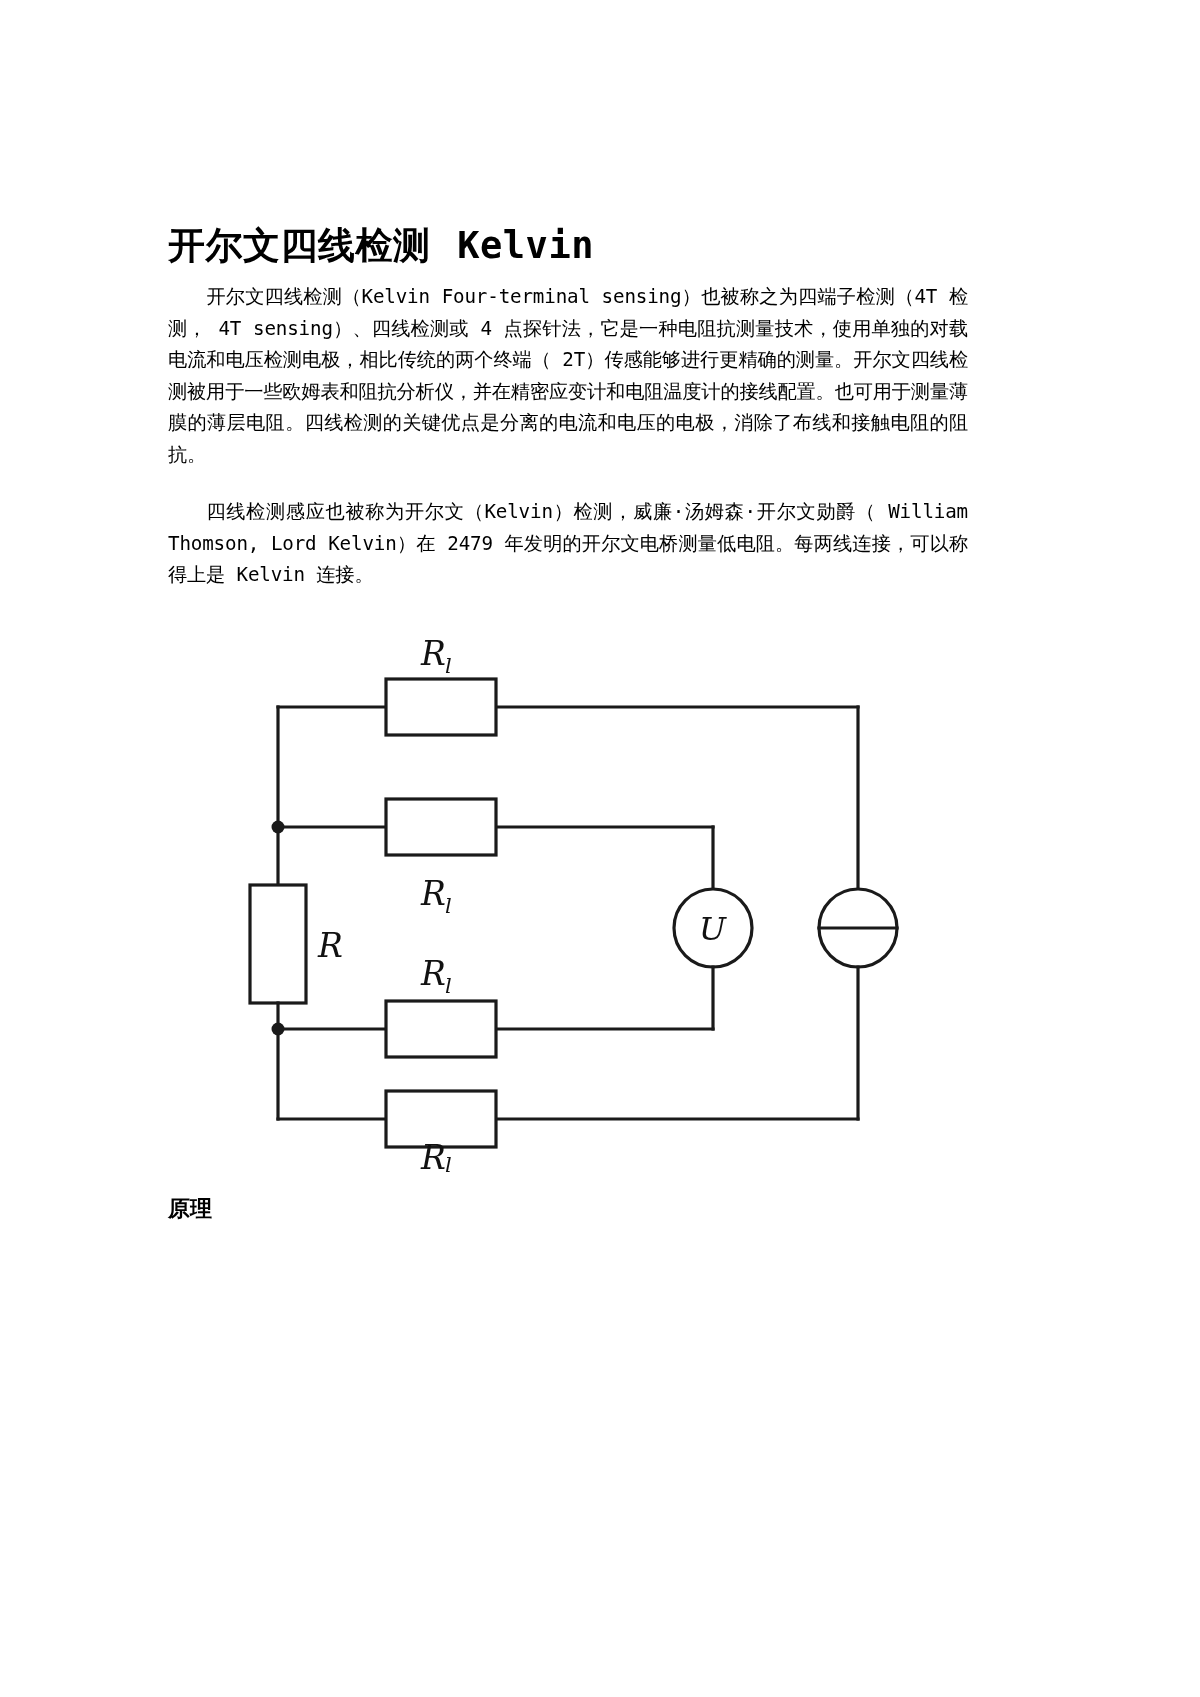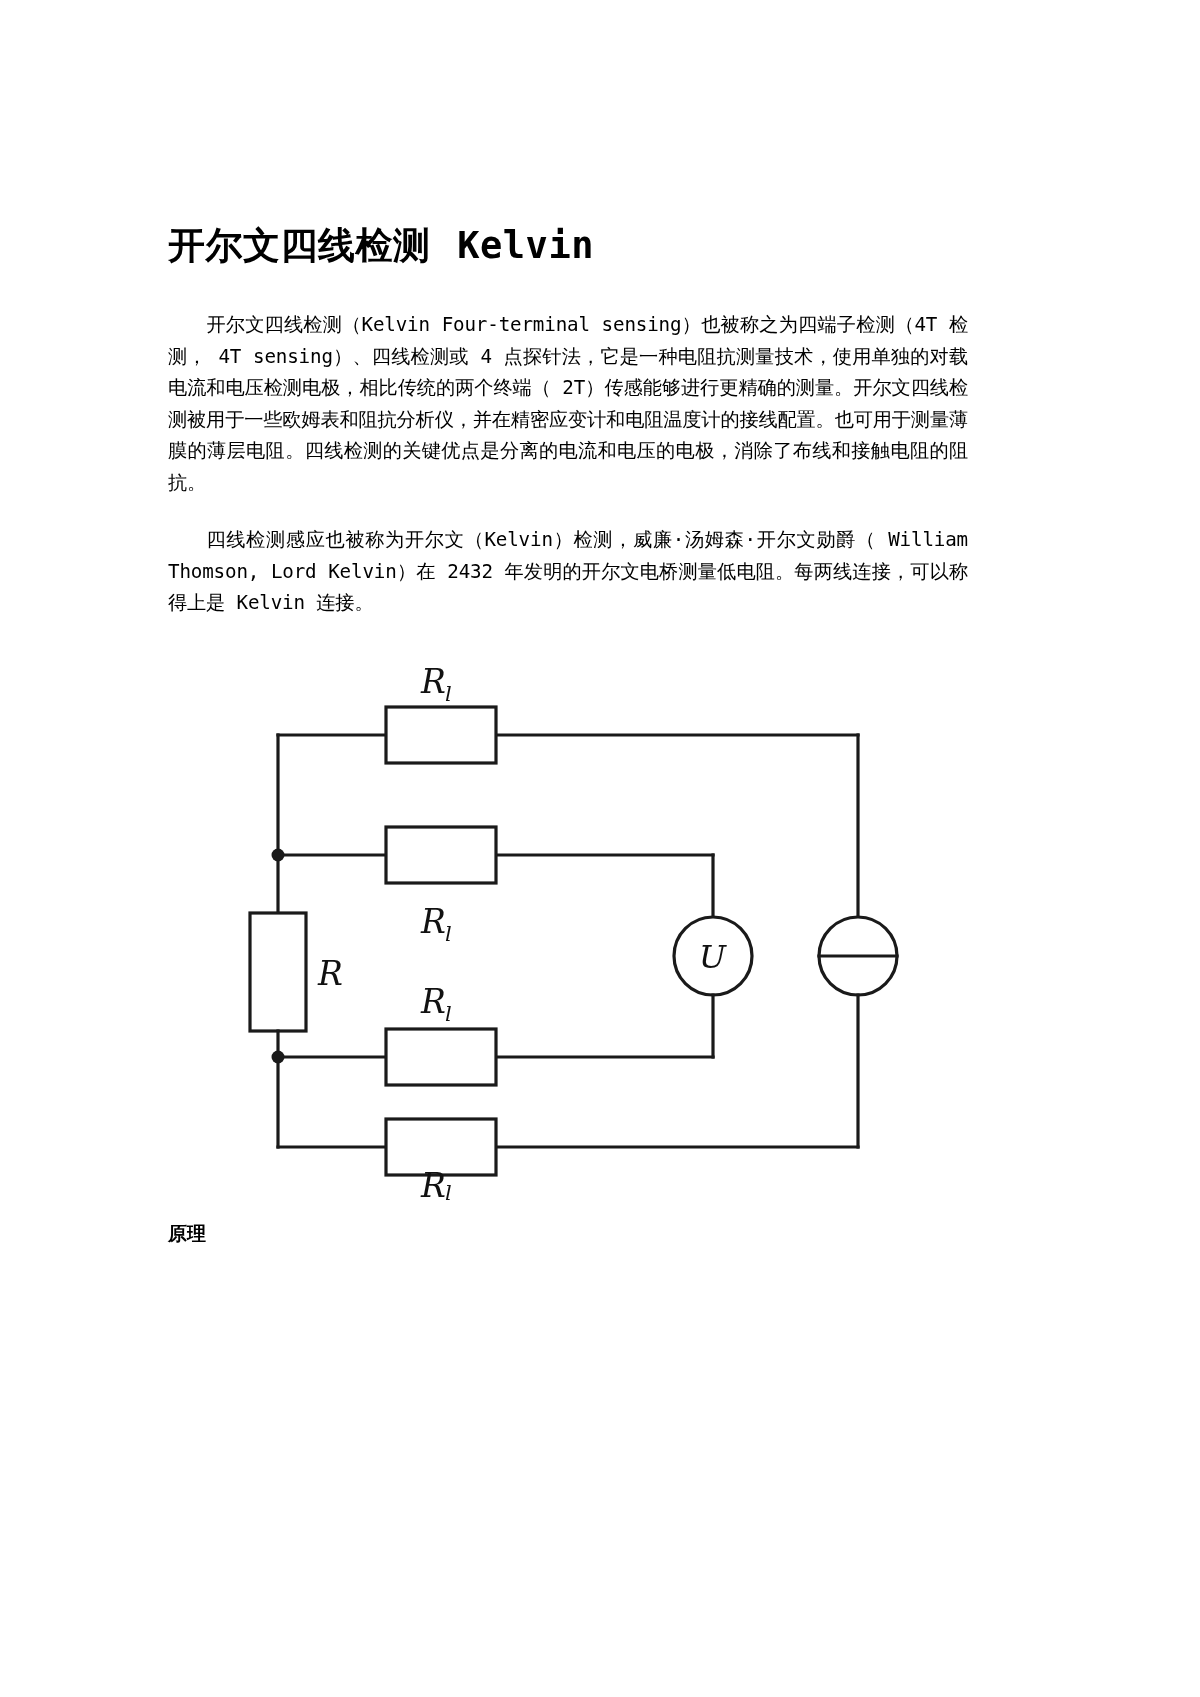--- a/index.html
+++ b/index.html
@@ -49,27 +49,27 @@
   .para {
     font-family: "DejaVu Sans Mono", "Liberation Mono", monospace;
     font-size: 19.2px;
     line-height: 31.5px;
     text-align: justify;
     text-justify: inter-ideograph;
     text-indent: 2em;
     margin: 0;
     letter-spacing: -0.15px;
   }
-  #para-intro { margin-top: 40px; }
+  #para-intro { margin-top: 12px; }
   #para-history { margin-top: 26px; }
 
   .section-heading {
-    font-family: Liberation Mono, monospace;
+    font-family: Liberation Serif, serif;
     font-weight: bold;
-    font-size: 19px;
+    font-size: 22px;
     margin: 0;
     line-height: 1.2;
   }
 
   .sub { font-size: 0.62em; vertical-align: -0.22em; letter-spacing: 0; }
 
   
   .figure {
     position: relative;
     width: 800px;
@@ -88,21 +88,21 @@
 
 <div class="page">
   <div class="content">
 
     <h1 class="doc-title">
       <span class="t-line">开尔文四线检测 Kelvin</span>
     </h1>
 
     <p class="para" id="para-intro">开尔文四线检测（Kelvin Four-terminal sensing）也被称之为四端子检测（4T 检测， 4T sensing）、四线检测或 4 点探针法，它是一种电阻抗测量技术，使用单独的对载电流和电压检测电极，相比传统的两个终端（ 2T）传感能够进行更精确的测量。开尔文四线检测被用于一些欧姆表和阻抗分析仪，并在精密应变计和电阻温度计的接线配置。也可用于测量薄膜的薄层电阻。四线检测的关键优点是分离的电流和电压的电极，消除了布线和接触电阻的阻抗。</p>
 
-    <p class="para" id="para-history">四线检测感应也被称为开尔文（Kelvin）检测，威廉·汤姆森·开尔文勋爵（ William Thomson, Lord Kelvin）在 2432 年发明的开尔文电桥测量低电阻。每两线连接，可以称得上是 Kelvin 连接。</p>
+    <p class="para" id="para-history">四线检测感应也被称为开尔文（Kelvin）检测，威廉·汤姆森·开尔文勋爵（ William Thomson, Lord Kelvin）在 2479 年发明的开尔文电桥测量低电阻。每两线连接，可以称得上是 Kelvin 连接。</p>
 
     <div class="spacer-before-fig"></div>
     <div class="figure">
       <svg width="800" height="545" viewBox="0 0 800 545">
         <g fill="none" stroke="#1a1a1a" stroke-width="3.2" stroke-linecap="square">
 
           <line x1="110" y1="80" x2="218" y2="80"></line>
           <line x1="328" y1="80" x2="690" y2="80"></line>
           <rect x="218" y="52" width="110" height="56" fill="#ffffff"></rect>
 

